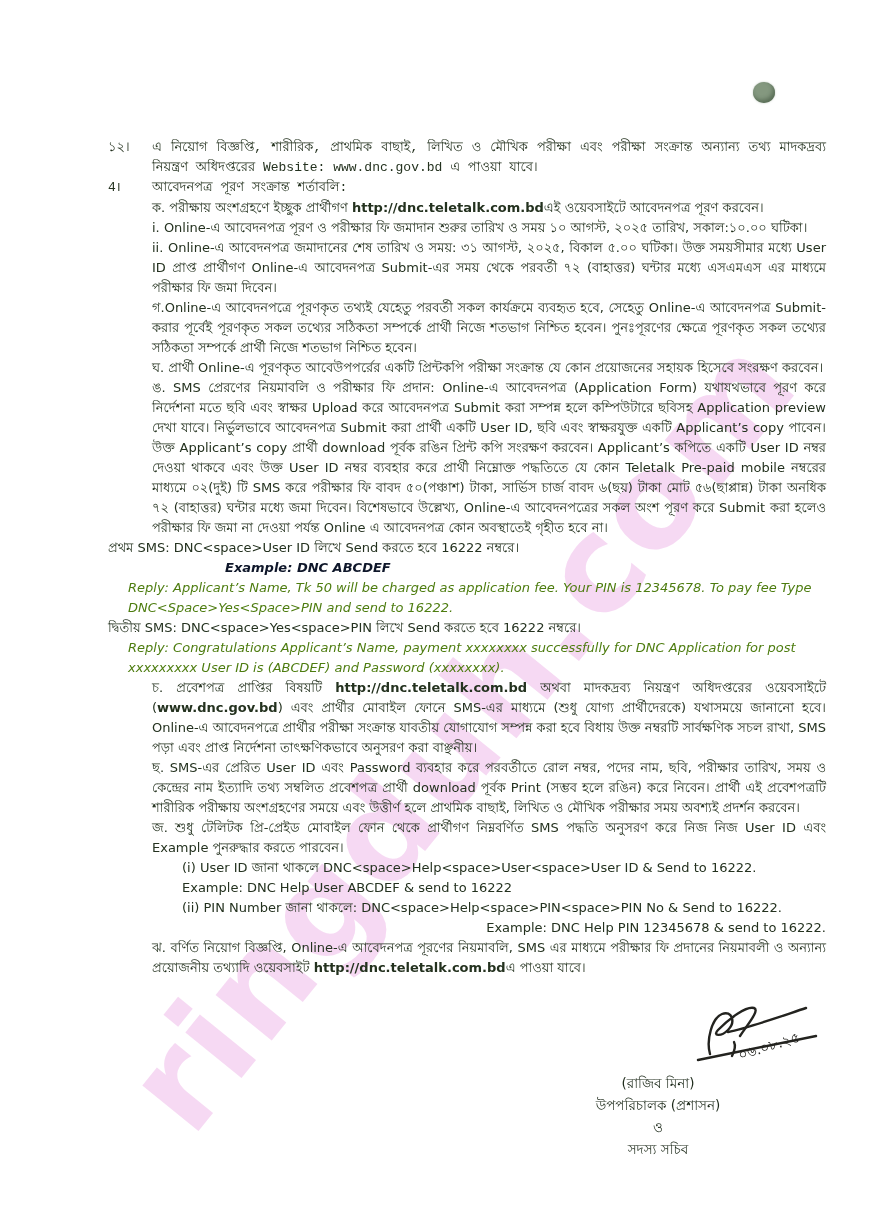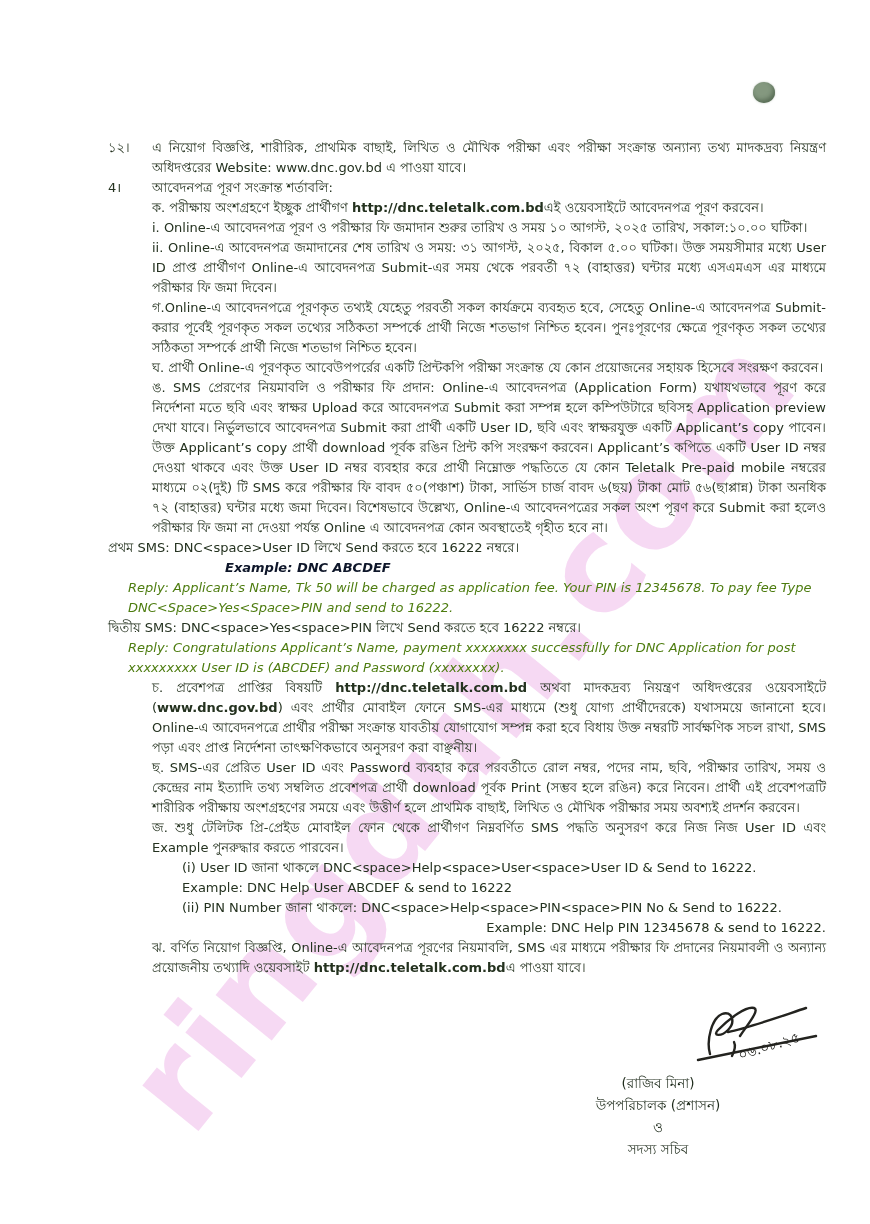--- a/index.html
+++ b/index.html
@@ -33,21 +33,21 @@
     white-space:nowrap;
     font-family:"DejaVu Sans","Liberation Sans",sans-serif;
   }
 
   
   .doc {
     position:absolute; left:108px; top:138px; width:718px;
     font-size:13px; line-height:20px; text-align:justify;
   }
   .block { position:relative; }
-  .item  { display:flex; }
+  .item  { display:flex;font-family:Liberation Mono, monospace; }
   .item .num { flex:0 0 44px; width:44px; }
   .item .btxt { flex:1 1 auto; }
   .clause { margin-left:44px; }
   .sms    { text-align:left; }
   .example{ margin-left:117px; font-weight:bold; font-style:italic; text-align:left; color:#0f172a; }
   .reply  { margin-left:20px; font-style:italic; text-align:left; color:#4d7c0f; }
   .help   { margin-left:74px;  text-align:left; }
   .help2  { margin-left:56px;  text-align:right; }
   .u   { font-weight:bold; }
 

